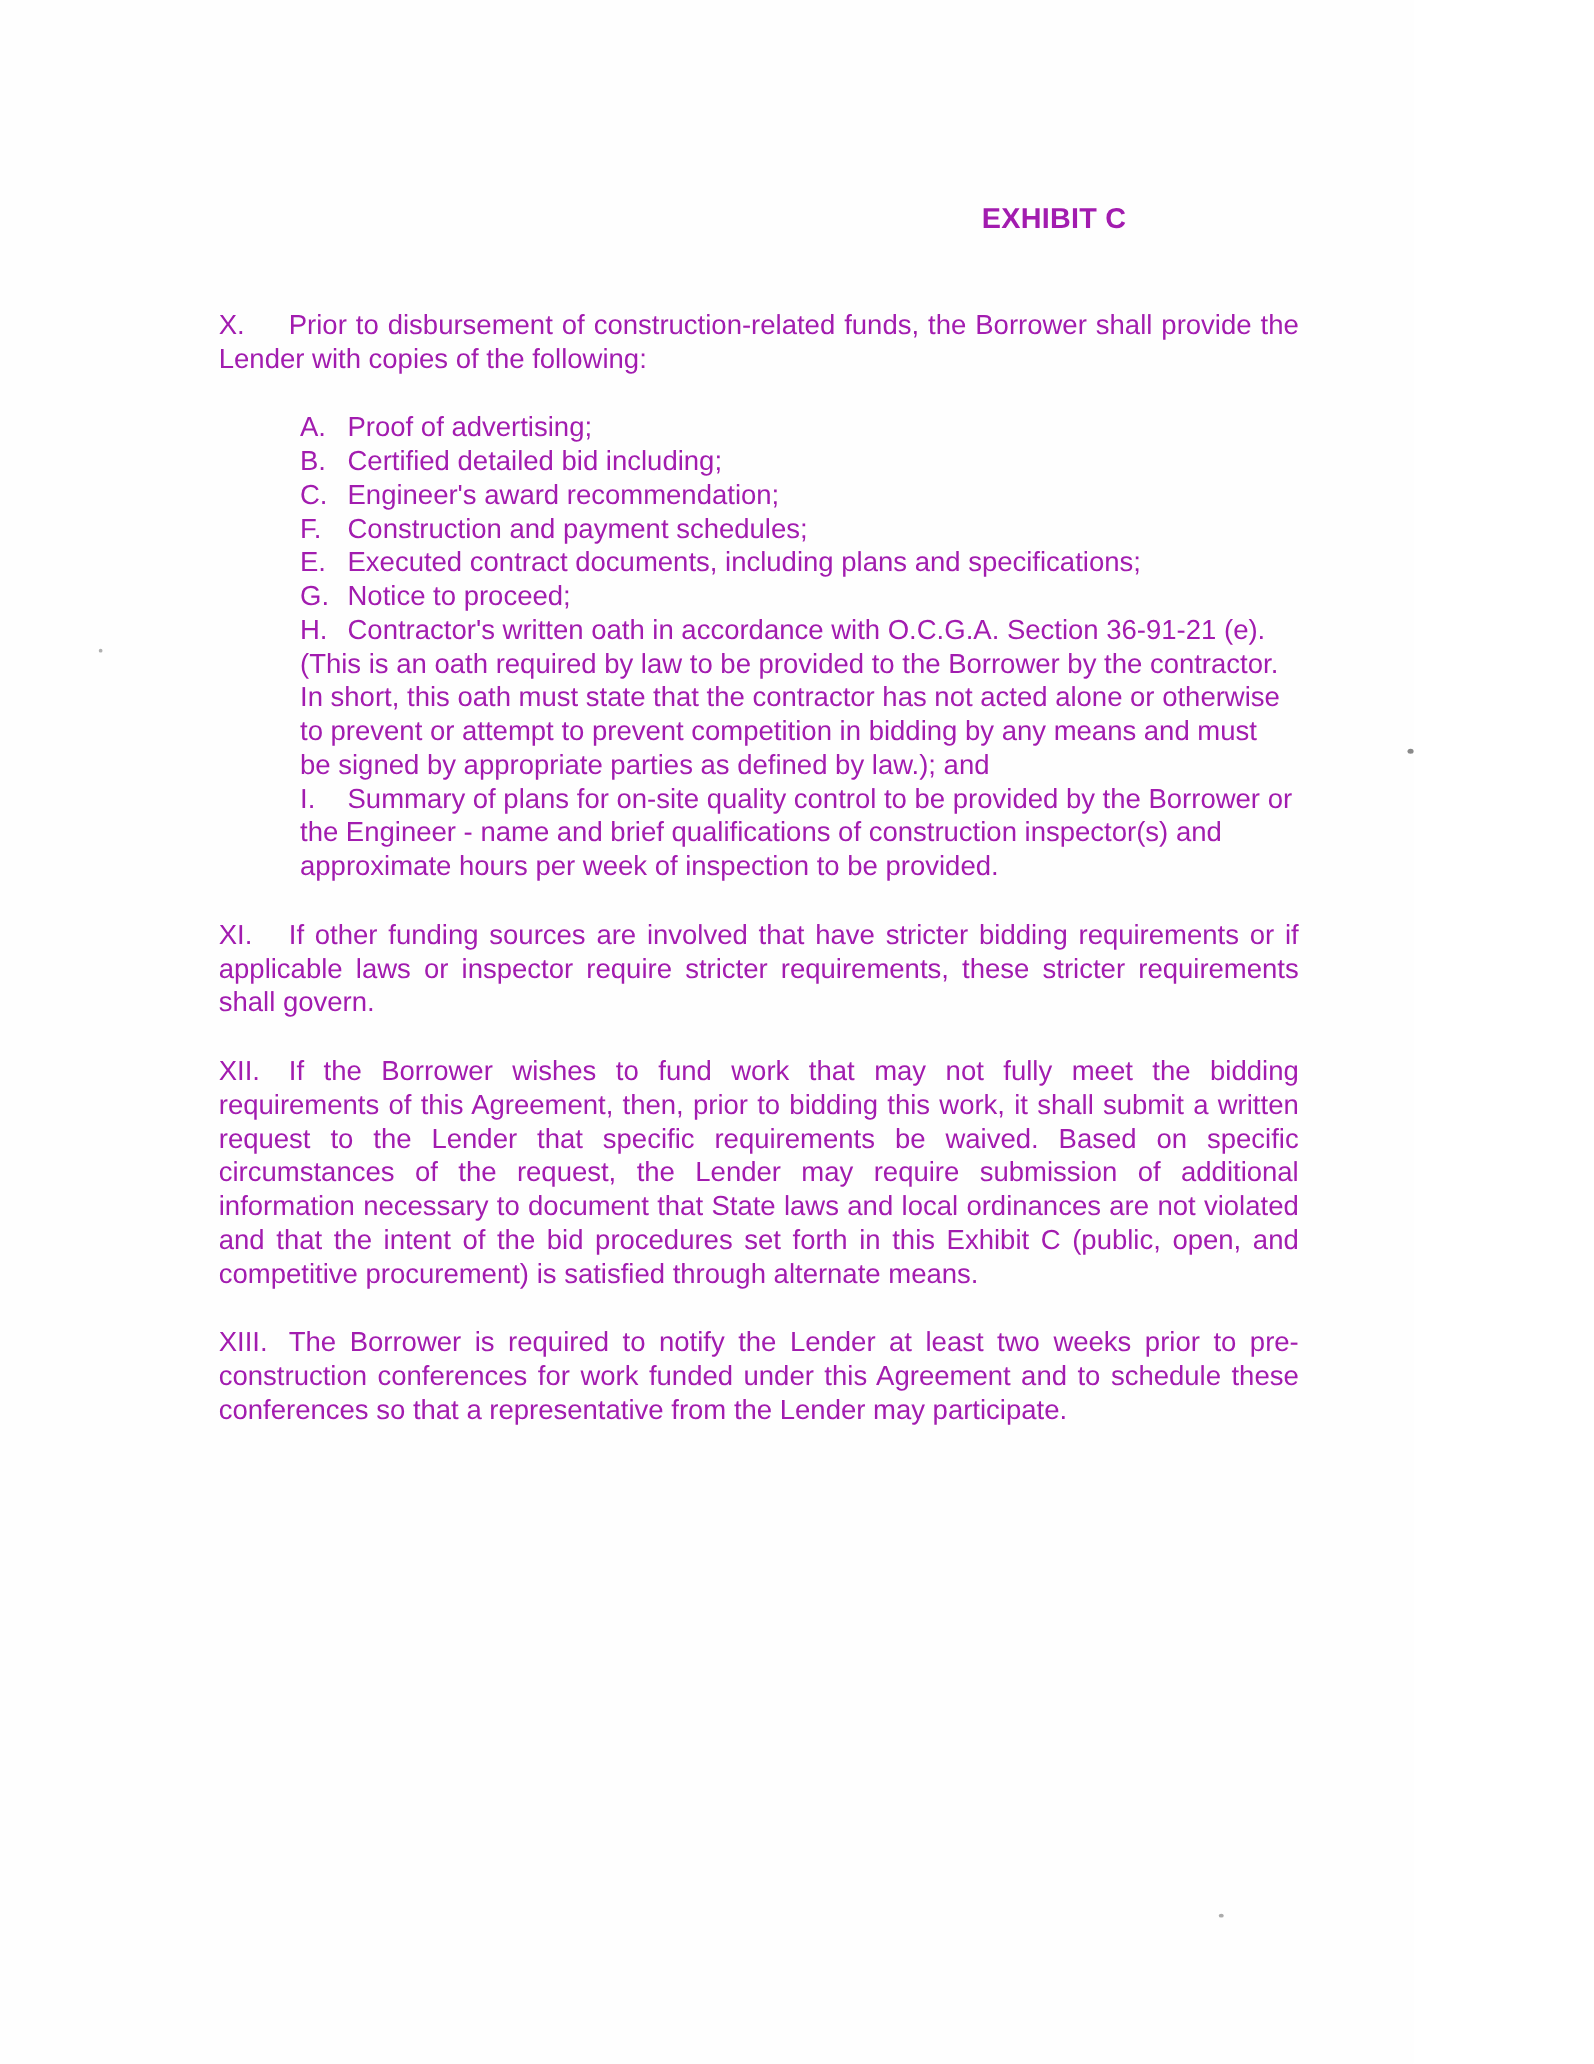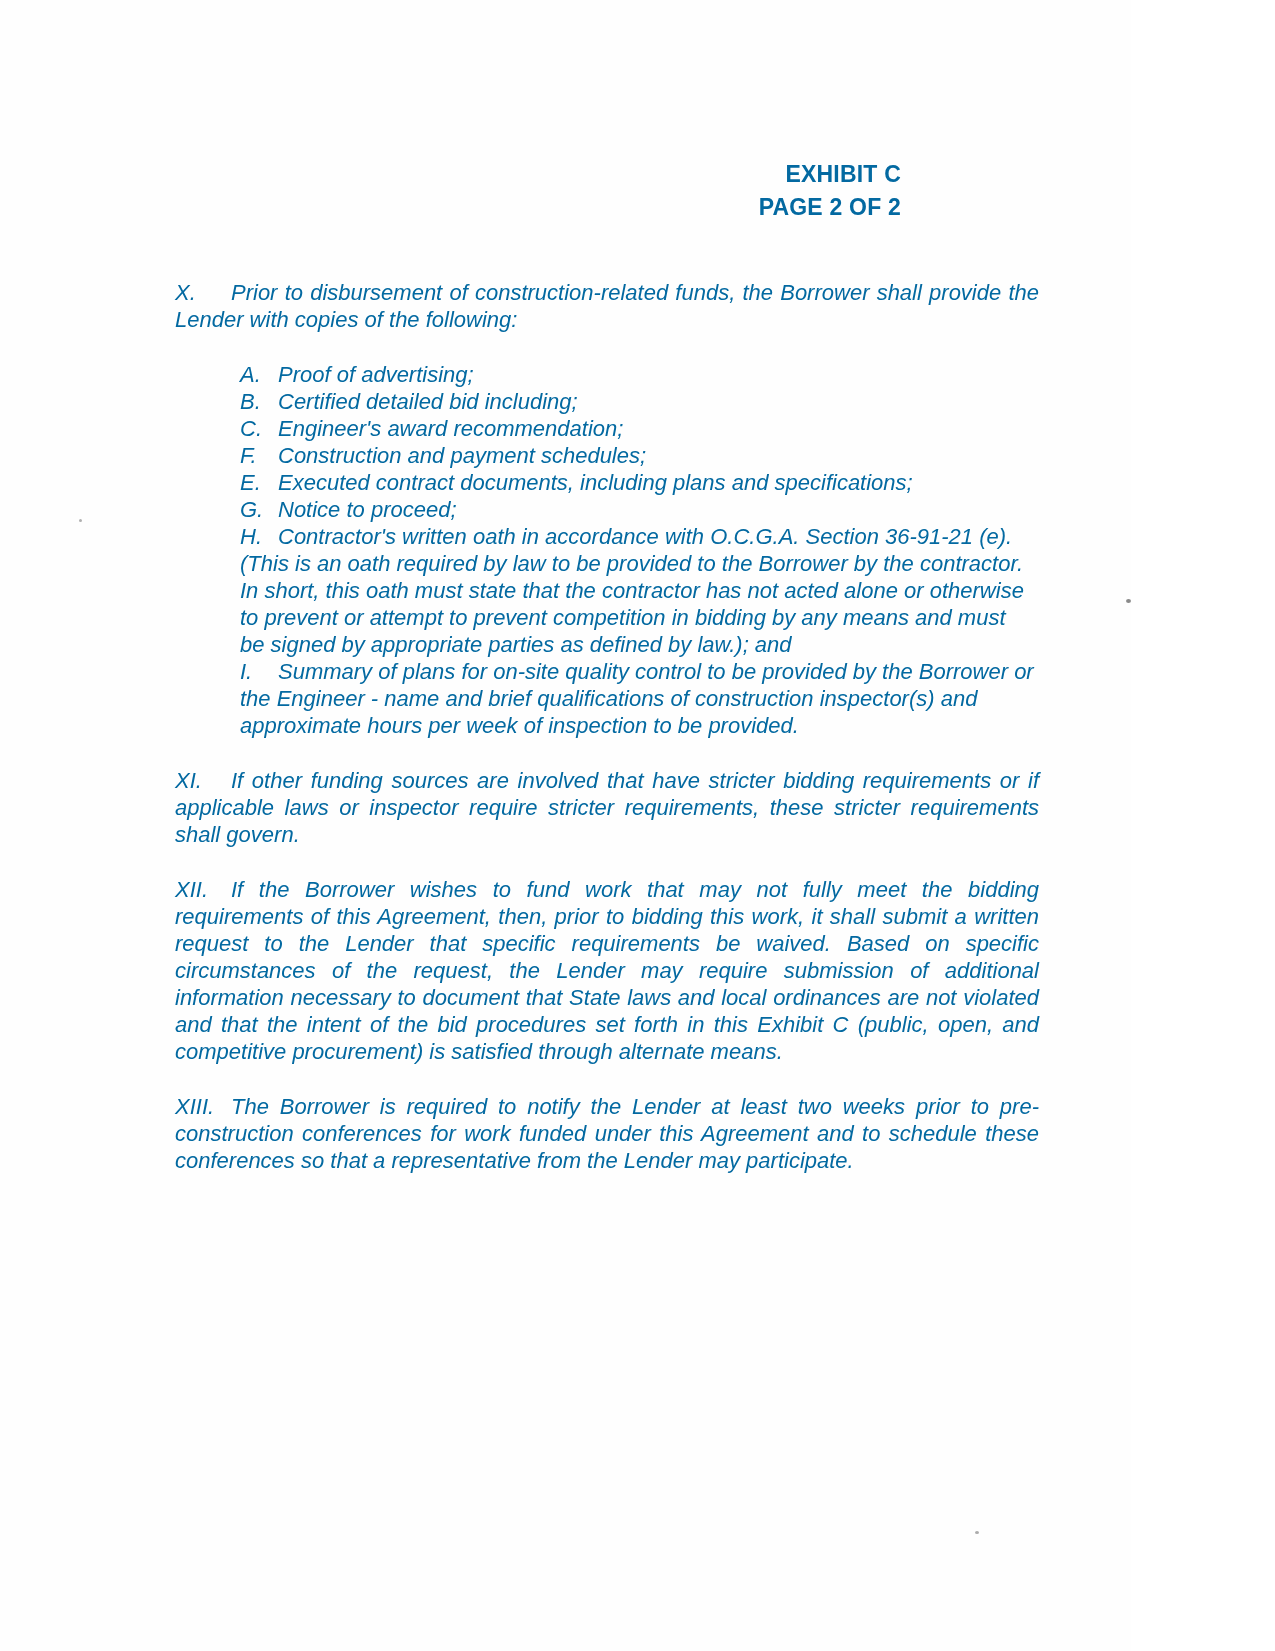--- a/index.html
+++ b/index.html
@@ -5,39 +5,38 @@
   html, body {
     margin: 0;
     padding: 0;
     background: #ffffff;
   }
   .page {
     position: relative;
     width: 1131px;
     height: 1651px;
     background: #fefefe;
-    color: #0369a1;
+    color: #a21caf;
     font-family: "Liberation Sans", "DejaVu Sans", sans-serif;
     font-size: 22px;
     line-height: 27px;
     overflow: hidden;
   }
   .header {
     padding-top: 158px;
     margin-right: 230px;
     text-align: right;
     font-weight: bold;
     font-size: 23px;
     line-height: 33px;
     letter-spacing: 0.2px;
   }
   .content {
     margin-left: 175px;
     margin-right: 92px; 
-    font-style: italic;
   }
   .para {
     margin: 0;
     margin-top: 28px;
     text-align: justify;
   }
   .para.first {
     margin-top: 55px;
   }
   .sec-label {
@@ -67,21 +66,20 @@
   .speck.s3 { left: 79px;   top: 519px;  width: 3px; height: 3px; background:#b0b0b0; }
   .speck.s4 { left: 975px;  top: 1531px; width: 4px; height: 3px; background:#ababab; }
 </style>
 </head>
 <body>
 
 <div class="page">
 
   <div class="header">
     <div>EXHIBIT C</div>
-    <div>PAGE 2 OF 2</div>
   </div>
 
   <div class="content">
 
     <p class="para first"><span class="sec-label">X.</span><span>Prior to disbursement of construction-related funds, the Borrower shall provide the Lender with copies of the following:</span></p>
 
     <div class="list">
       <div class="list-item"><span class="item-label">A.</span><span>Proof of advertising;</span></div>
       <div class="list-item"><span class="item-label">B.</span><span>Certified detailed bid including;</span></div>
       <div class="list-item"><span class="item-label">C.</span><span>Engineer's award recommendation;</span></div>

